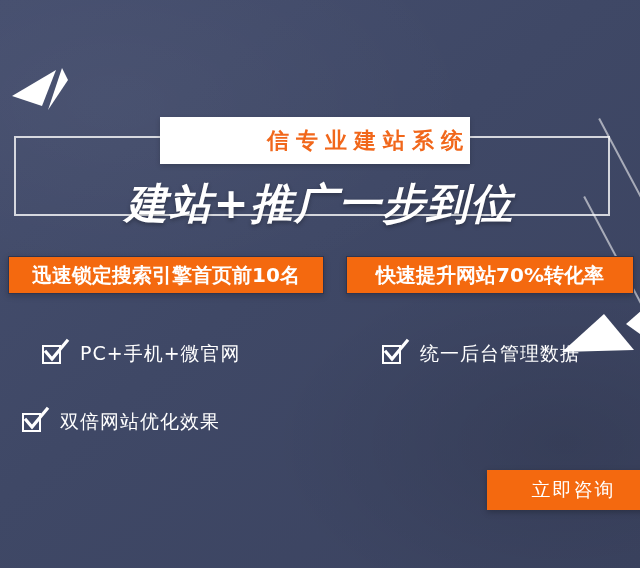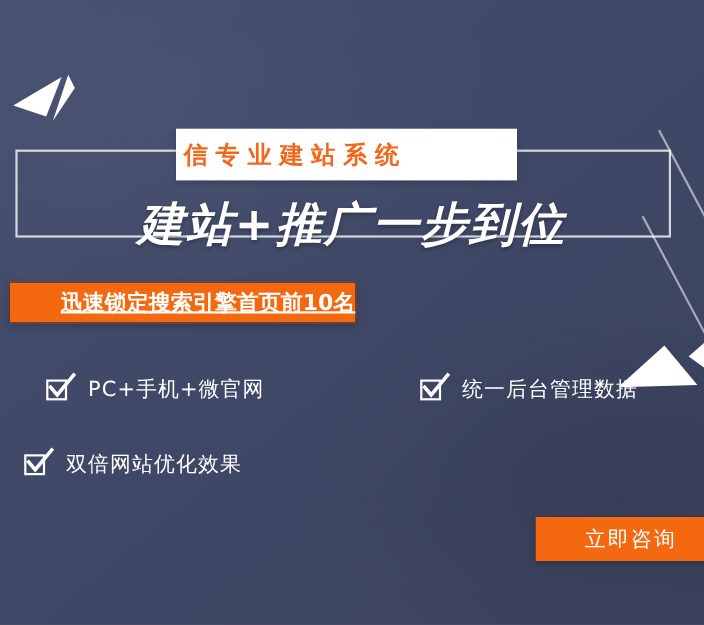--- a/index.html
+++ b/index.html
@@ -64,21 +64,21 @@
   #label-box {
     position: absolute;
     left: 160px;
     top: 117px;
     width: 310px;
     height: 47px;
     background: #ffffff;
     box-shadow: 0 2px 5px rgba(0,0,0,0.18);
     display: flex;
     align-items: center;
-    justify-content: flex-start;
+    justify-content: flex-end;
   }
   #label-box .label-text {
     color: #f1671b;
     font-size: 22px;
     font-weight: 700;
     letter-spacing: 7px;
     text-indent: 7px;
     font-family: "DejaVu Sans", "Liberation Sans", sans-serif;
     white-space: nowrap;
   }
@@ -101,26 +101,25 @@
   }
 
   
   .obanner {
     position: absolute;
     background: #f4690f;
     border: 1px solid #2e3550;
     box-sizing: border-box;
     display: flex;
     align-items: center;
-    justify-content: flex-end;
+    justify-content: center;
     box-shadow: 0 2px 6px rgba(0,0,0,0.22);
     color: #ffffff;
     white-space: nowrap;
     font-family: "DejaVu Sans", "Liberation Sans", sans-serif;
-    text-decoration: underline;
   }
   #obanner-left {
     left: 8px; top: 256px;
     width: 316px; height: 38px;
   }
   #obanner-right {
     left: 346px; top: 256px;
     width: 288px; height: 38px;
   }
   .obanner .otext {
@@ -223,20 +222,23 @@
   <div id="frame"></div>
 
   <div id="label-box">
     <span class="label-text">信专业建站系统</span>
   </div>
 
   <div id="headline">建站+推广一步到位</div>
 
   <div class="obanner" id="obanner-left">
     <span class="otext">迅速锁定搜索引擎首页前10名</span>
+  </div>
+  <div class="obanner" id="obanner-right">
+    <span class="otext">快速提升网站70%转化率</span>
   </div>
 
   <div id="features">
 
     <div class="feature">
       <span class="check-icon">
         <span class="box"></span>
         <svg width="26" height="26" viewBox="0 0 26 26">
           <polyline points="3,12 9,19 24,1" fill="none" stroke="#ffffff" stroke-width="3.2" stroke-linecap="square" stroke-linejoin="miter"></polyline>
         </svg>

